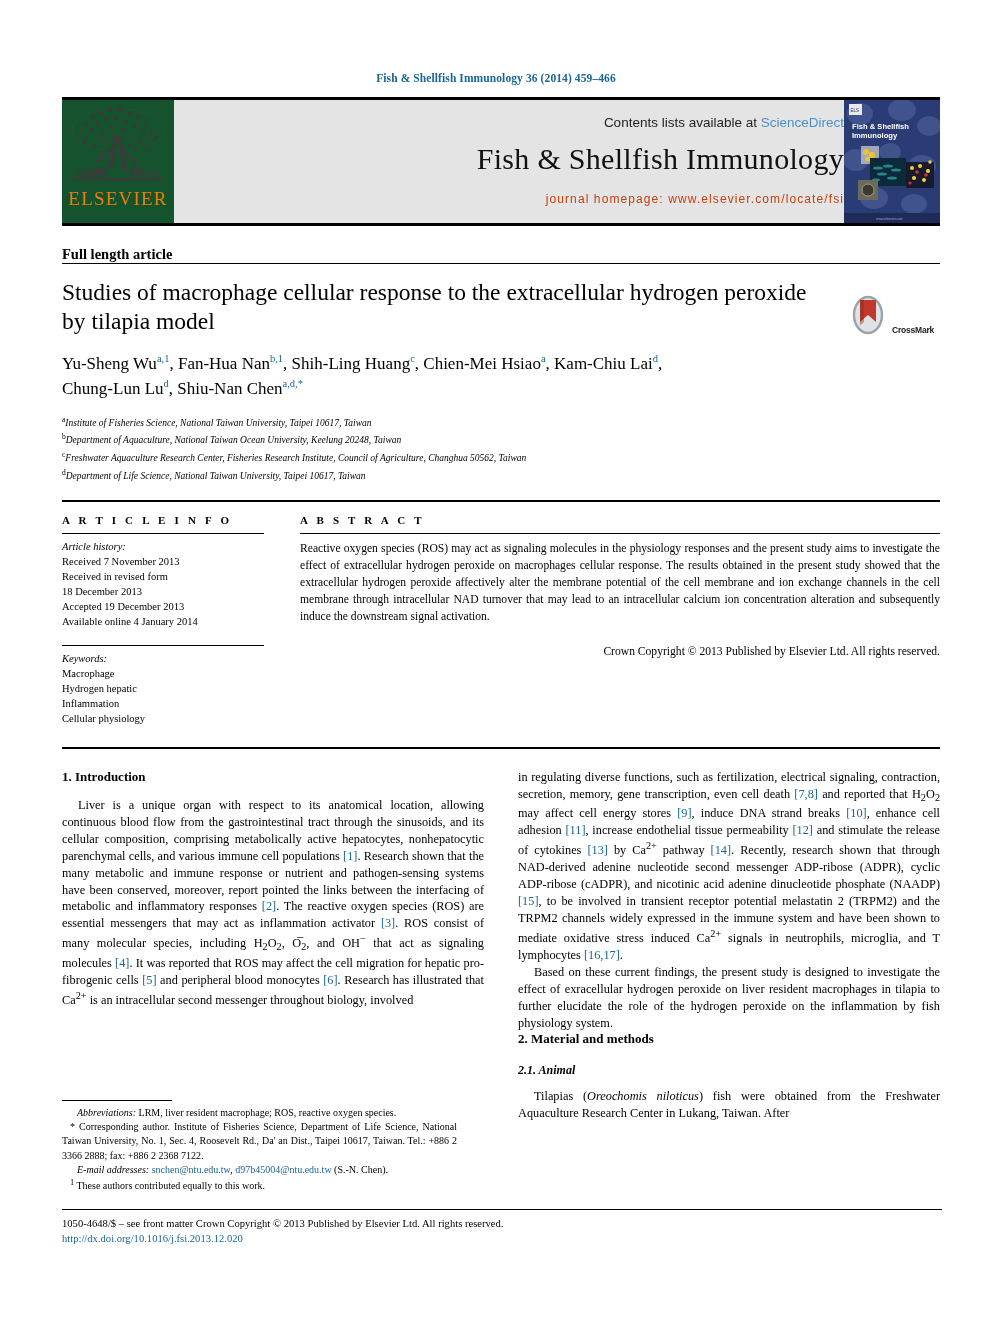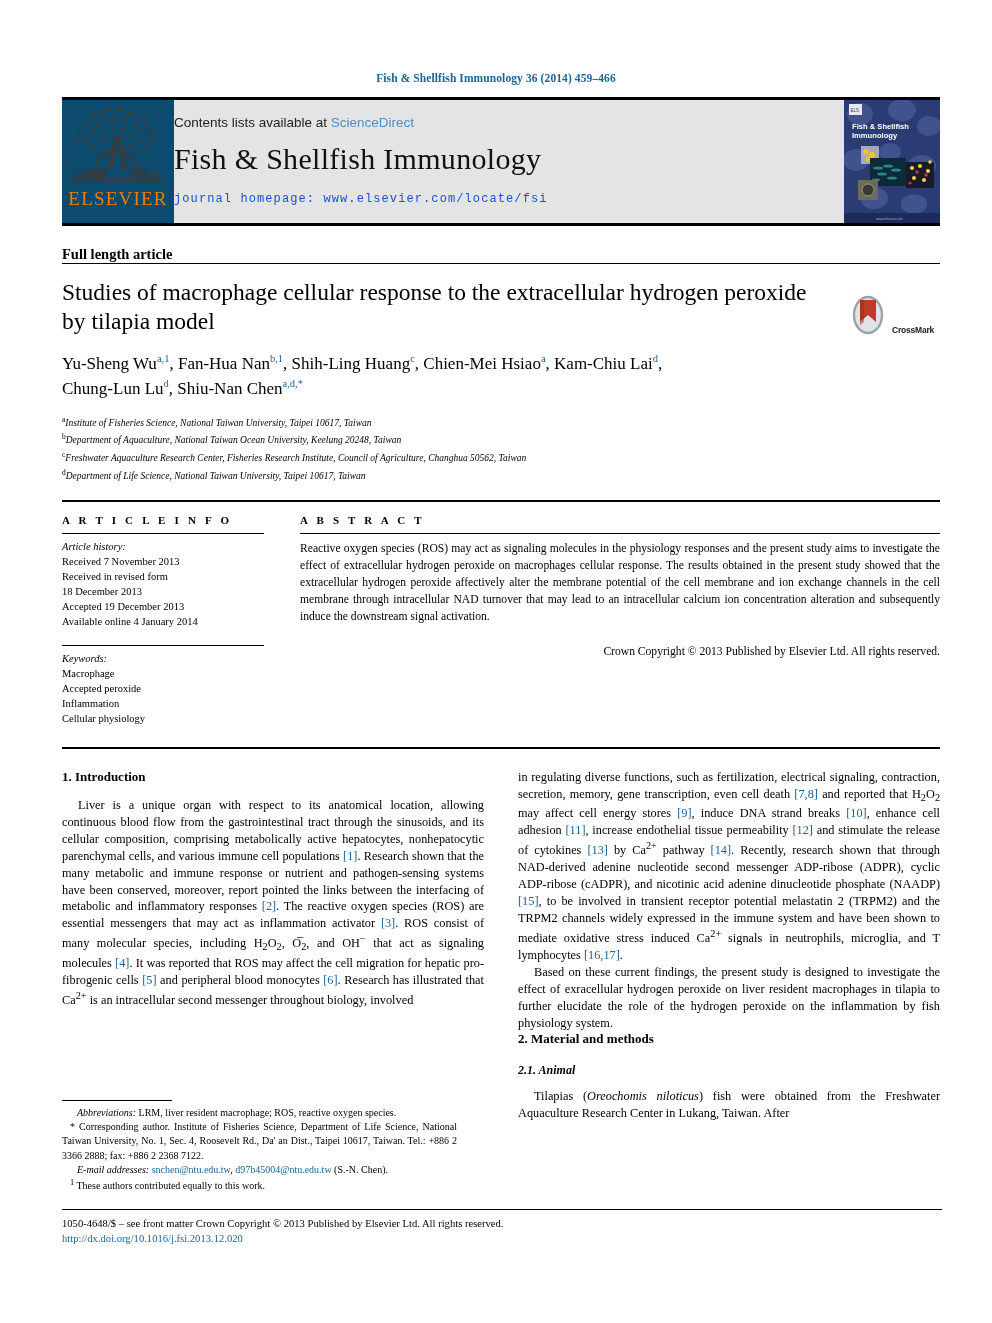--- a/index.html
+++ b/index.html
@@ -32,21 +32,21 @@
     border-top: 3px solid #000;
     border-bottom: 3px solid #000;
     position: relative;
     height: 129px;
     display: flex;
     align-items: stretch;
   }
   .elsevier-logo {
     width: 112px;
     flex: 0 0 112px;
-    background: #0c4a6e;
+    background: #14532d;
     display: flex;
     flex-direction: column;
     justify-content: flex-start;
     align-items: center;
     padding-top: 4px;
   }
   .tree-svg { display:block; }
   .elsevier-word {
     font-family: "Liberation Serif", serif;
     font-size: 19px;
@@ -54,42 +54,42 @@
     color: #ee7d00;
     line-height: 1;
     margin-top: 1px;
   }
   .masthead-center {
     flex: 1 1 auto;
     background: #e4e4e4;
     display: flex;
     flex-direction: column;
     justify-content: center;
-    align-items: flex-start;
+    align-items: flex-end;
     padding: 6px 0 8px 0;
   }
   .contents-line {
     font-family: "Liberation Sans", sans-serif;
     font-size: 13.5px;
     color: #222;
     margin-bottom: 12px;
   }
   .sd-link { color: #4b8fc7; }
   .journal-title {
     font-family: "Liberation Serif", serif;
     font-size: 30px;
     color: #111;
     letter-spacing: .3px;
     margin-bottom: 16px;
   }
   .homepage-line {
-    font-family: Liberation Mono, monospace;
+    font-family: Liberation Sans, sans-serif;
     font-size: 12px;
     letter-spacing: 1.1px;
-    color: #1d4ed8;
+    color: #c2410c;
   }
   .cover-thumb {
     flex: 0 0 96px;
     width: 96px;
     background: #2b3b73;
     position: relative;
     overflow: hidden;
   }
 
   
@@ -402,21 +402,21 @@
       <div class="hist-line">Received 7 November 2013</div>
       <div class="hist-line">Received in revised form</div>
       <div class="hist-line">18 December 2013</div>
       <div class="hist-line">Accepted 19 December 2013</div>
       <div class="hist-line">Available online 4 January 2014</div>
 
       <div class="kw-block">
         <div class="thin-rule"></div>
         <div class="kw-title">Keywords:</div>
         <div class="kw-line">Macrophage</div>
-        <div class="kw-line">Accepted peroxide</div>
+        <div class="kw-line">Hydrogen hepatic</div>
         <div class="kw-line">Inflammation</div>
         <div class="kw-line">Cellular physiology</div>
       </div>
     </div>
 
     <div class="col-abs">
       <div class="sec-label">A B S T R A C T</div>
       <div class="abs-rule"></div>
       <div class="abs-text">Reactive oxygen species (ROS) may act as signaling molecules in the physiology responses and the present study aims to investigate the effect of extracellular hydrogen peroxide on macrophages cellular response. The results obtained in the present study showed that the extracellular hydrogen peroxide affectively alter the membrane potential of the cell membrane and ion exchange channels in the cell membrane through intracellular NAD turnover that may lead to an intracellular calcium ion concentration alteration and subsequently induce the downstream signal activation.</div>
       <div class="abs-copy">Crown Copyright © 2013 Published by Elsevier Ltd. All rights reserved.</div>

